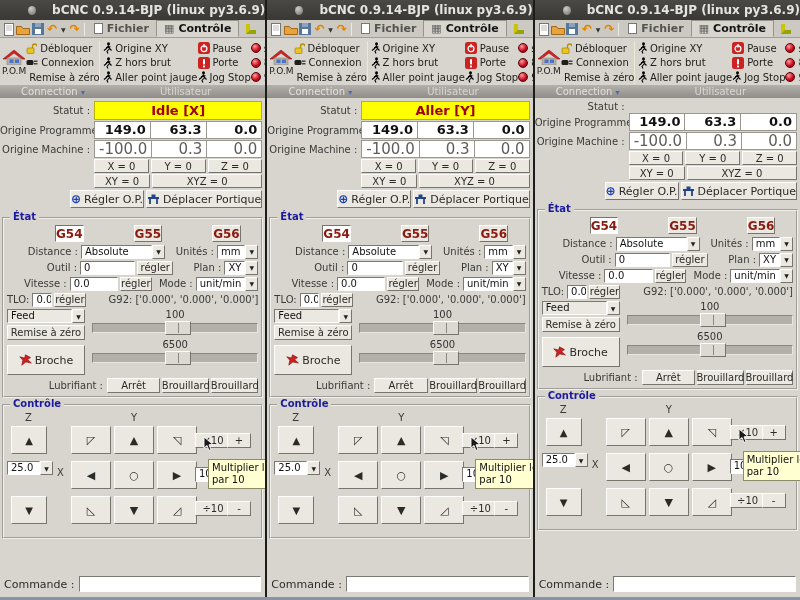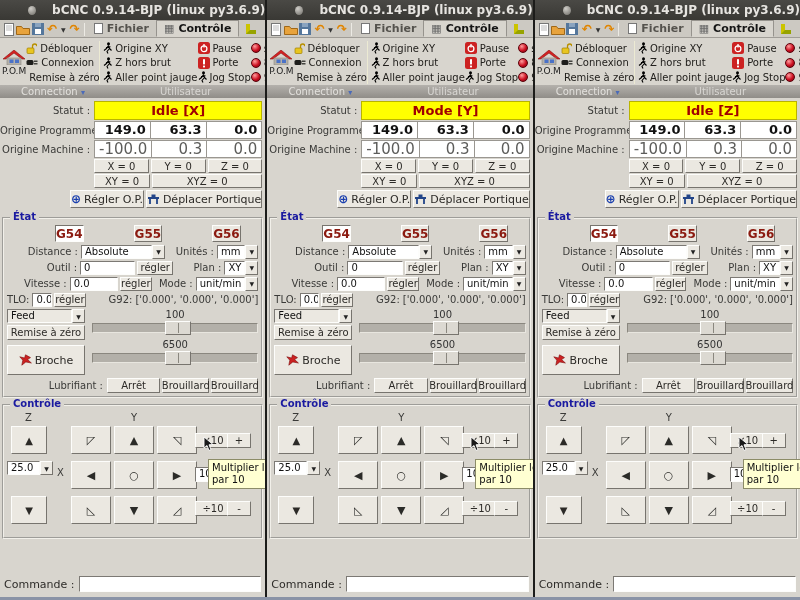--- a/index.html
+++ b/index.html
@@ -630,21 +630,21 @@
     </div>
     <div class="ribbon-footer">
       <div class="rf-left"><span>Connection</span> <span class="caret-blue">▾</span></div>
       <div class="rf-right"><span>Utilisateur</span></div>
     </div>
 
     <div class="status">
       <div class="srow">
         <div class="slabel">Statut :</div>
         <div class="sbody">
-            <div class="banner">Mode [Y]</div>
+            <div class="banner">Aller [Y]</div>
           </div>
       </div>
       <div class="srow">
         <div class="slabel">Origine Programme :</div>
         <div class="sbody">
           <div class="cell wpos">149.0</div>
           <div class="cell wpos">63.3</div>
           <div class="cell wpos">0.0</div>
         </div>
       </div>
@@ -974,23 +974,20 @@
       </div>
     </div>
     <div class="ribbon-footer">
       <div class="rf-left"><span>Connection</span> <span class="caret-blue">▾</span></div>
       <div class="rf-right"><span>Utilisateur</span></div>
     </div>
 
     <div class="status">
       <div class="srow">
         <div class="slabel">Statut :</div>
-        <div class="sbody">
-            <div class="banner">Idle [Z]</div>
-          </div>
       </div>
       <div class="srow">
         <div class="slabel">Origine Programme :</div>
         <div class="sbody">
           <div class="cell wpos">149.0</div>
           <div class="cell wpos">63.3</div>
           <div class="cell wpos">0.0</div>
         </div>
       </div>
       <div class="srow">

